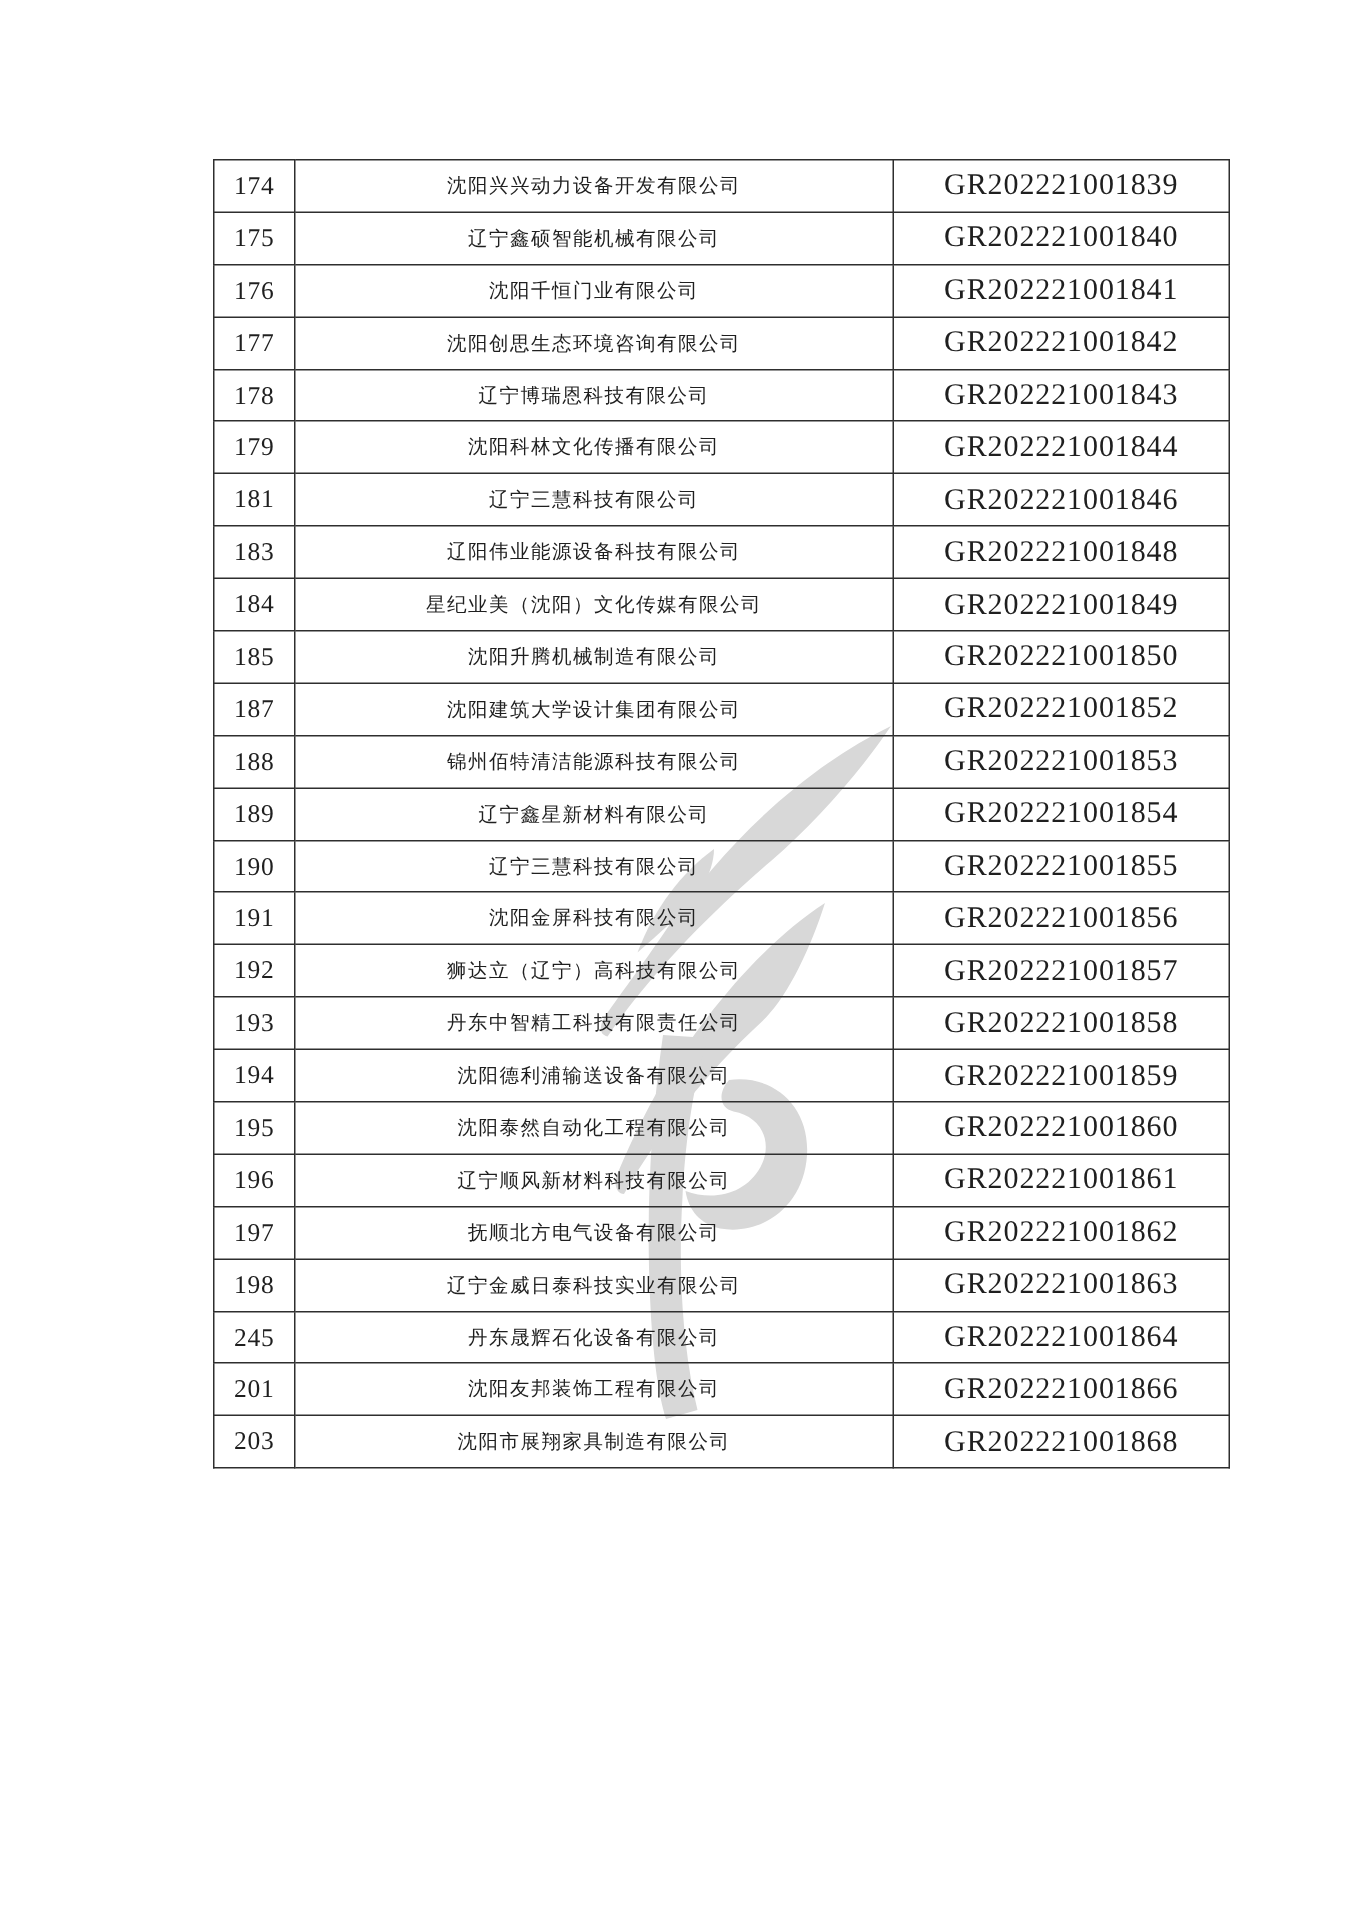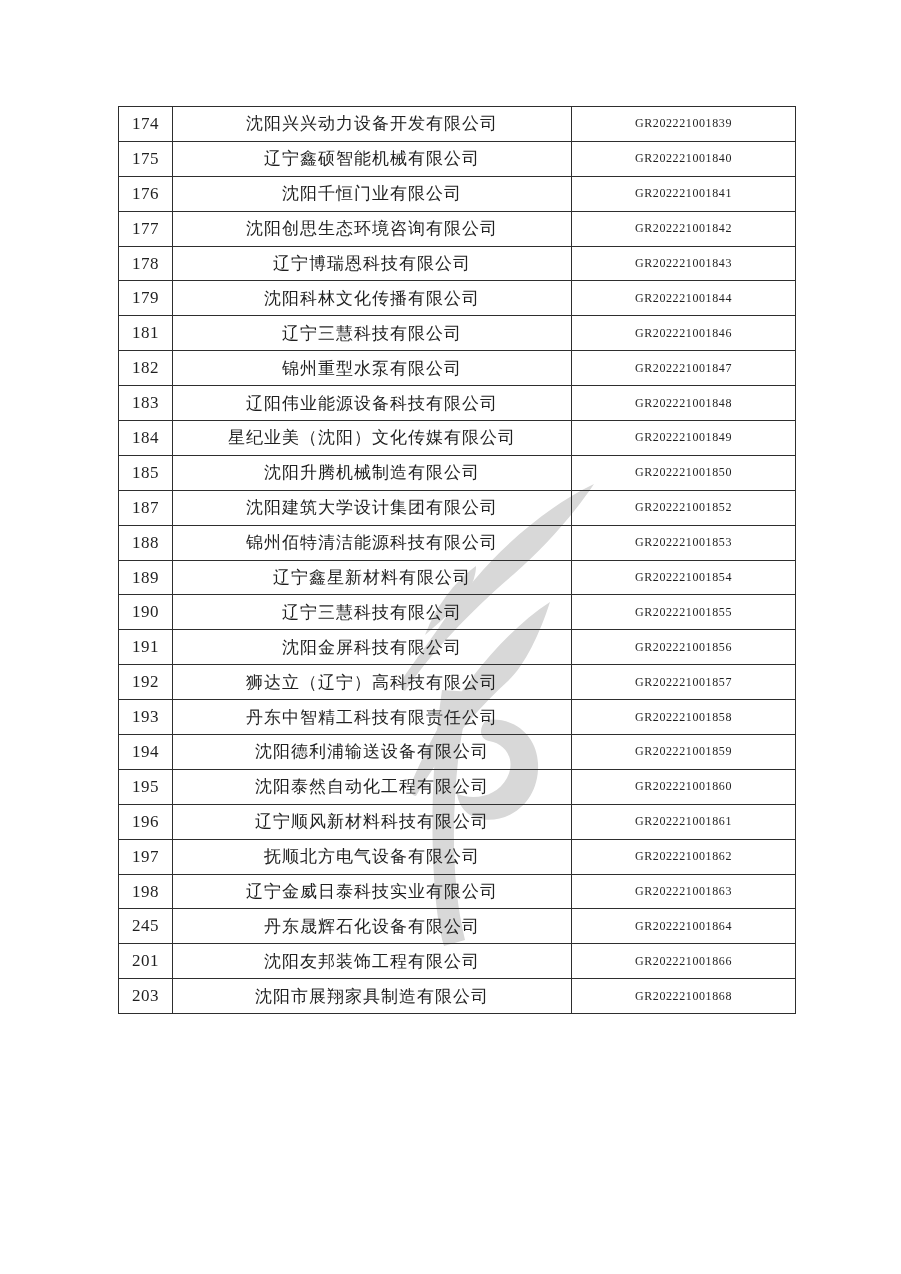--- a/index.html
+++ b/index.html
@@ -26,44 +26,45 @@
   }
   .table-wrap {
     position: absolute;
     left: 118px;
     top: 106px;
     z-index: 1;
   }
   table.cert-table {
     border-collapse: collapse;
     table-layout: fixed;
+    margin-left: 24px;
   }
   table.cert-table td {
     border: 1px solid #2e2e2e;
     height: 33.9px;
     padding: 0 2px;
     text-align: center;
     vertical-align: middle;
     background: transparent;
     overflow: hidden;
     white-space: nowrap;
   }
   td.col-index {
     width: 49px;
     font-size: 17px;
     letter-spacing: 0.5px;
   }
   td.col-company {
     width: 394px;
-    font-size: 17px;
+    font-size: 13px;
     letter-spacing: 1px;
   }
   td.col-code {
     width: 219px;
-    font-size: 12px;
+    font-size: 20px;
     letter-spacing: 0.6px;
   }
 </style>
 </head>
 <body>
 
 <svg class="watermark" viewBox="0 0 332 482" xmlns="http://www.w3.org/2000/svg" aria-hidden="true">
   <g id="wm-group" fill="#d8d8d8">
 
     <path d="M206,6 C152,32 96,82 56,142 C39,167 24,187 15,200
@@ -125,25 +126,20 @@
     <td class="col-code">GR202221001844</td>
   </tr>
 
 
   <tr>
     <td class="col-index">181</td>
     <td class="col-company">辽宁三慧科技有限公司</td>
     <td class="col-code">GR202221001846</td>
   </tr>
 
-  <tr>
-    <td class="col-index">182</td>
-    <td class="col-company">锦州重型水泵有限公司</td>
-    <td class="col-code">GR202221001847</td>
-  </tr>
 
   <tr>
     <td class="col-index">183</td>
     <td class="col-company">辽阳伟业能源设备科技有限公司</td>
     <td class="col-code">GR202221001848</td>
   </tr>
 
   <tr>
     <td class="col-index">184</td>
     <td class="col-company">星纪业美（沈阳）文化传媒有限公司</td>

